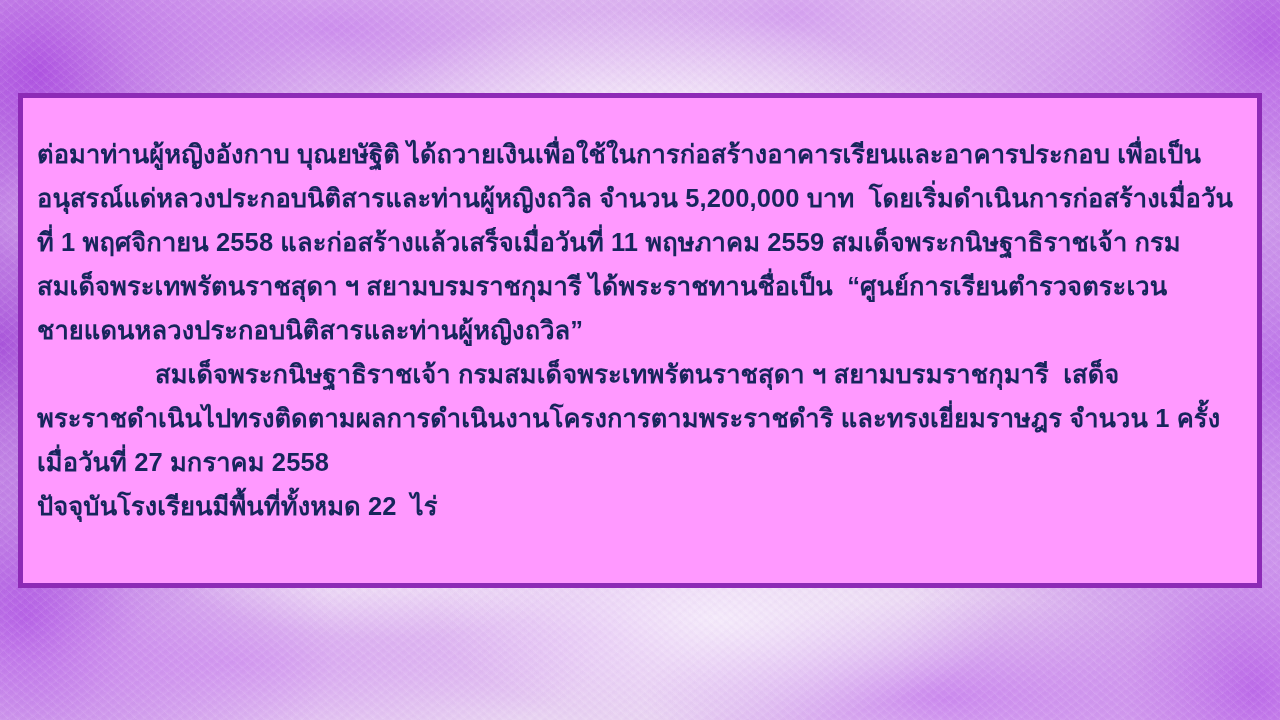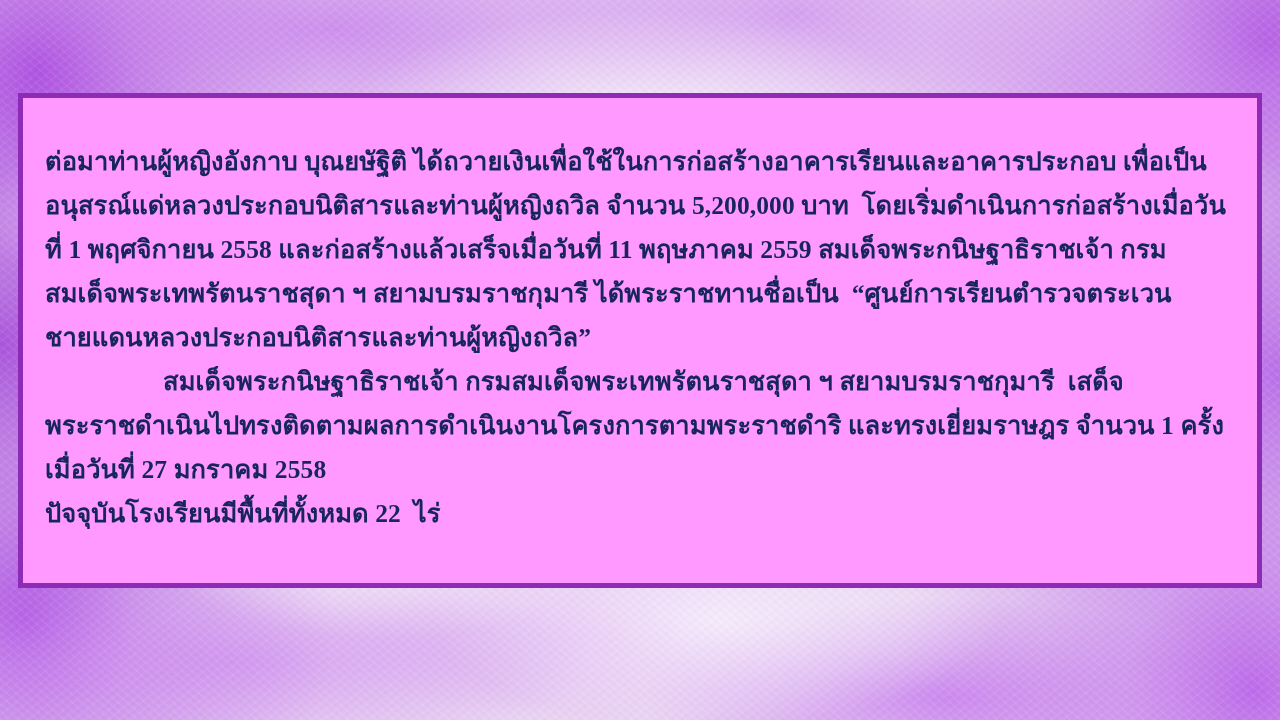--- a/index.html
+++ b/index.html
@@ -67,23 +67,23 @@
     left: 18px;
     top: 93px;
     width: 1244px;
     height: 495px;
     box-sizing: border-box;
     background: #ff99ff;
     border: 5px solid #8d2ab6;
     padding: 34px 16px 0 14px;
   }
   .body-text {
-    margin: 8px;
+    margin: 0;
     color: #17255c;
-    font-family: Liberation Serif, serif;
+    font-family: Liberation Sans, sans-serif;
     font-weight: bold;
     font-size: 25.5px;
     line-height: 44px;
     letter-spacing: 0.1px;
     white-space: pre-wrap;
     word-break: break-word;
   }
   .body-text .para {
     display: block;
   }

